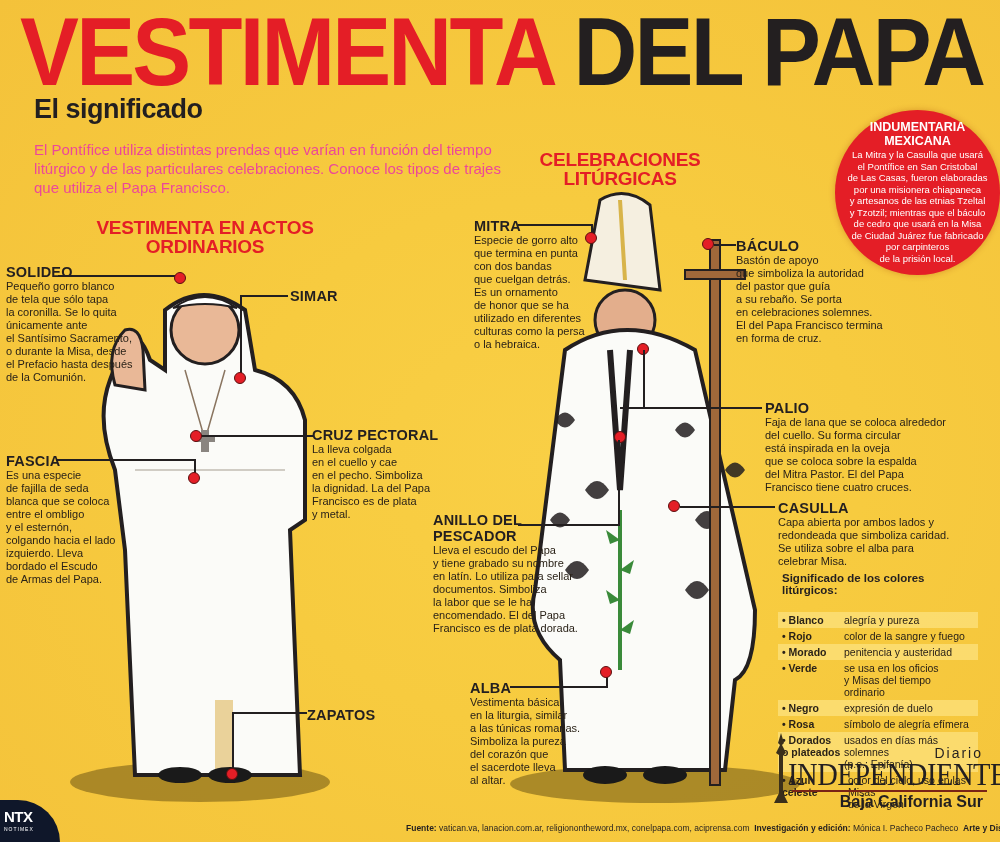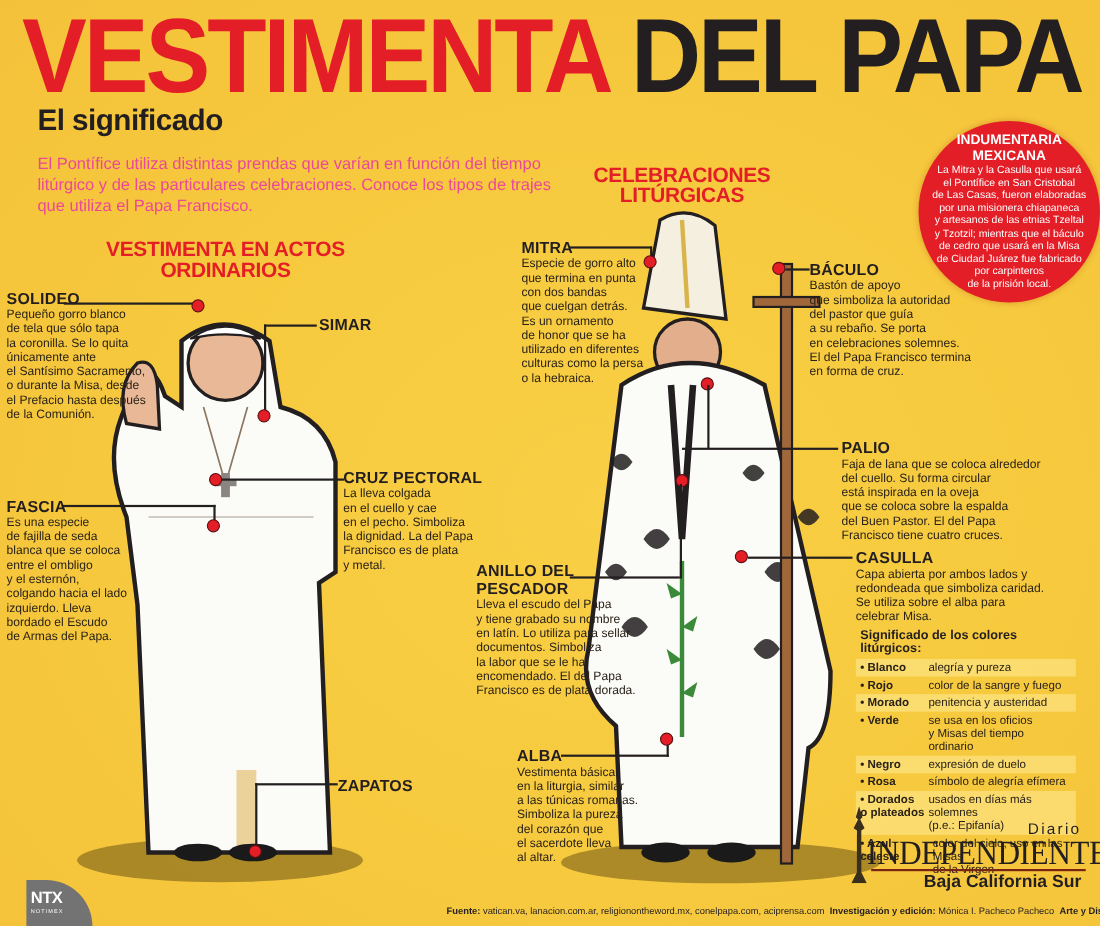--- a/index.html
+++ b/index.html
@@ -42,30 +42,30 @@
   .red-circle .body { font-size: 9.5px; line-height: 11.5px; white-space: pre-line; margin-top: 1px; }
   .leader { position: absolute; background: #231f20; }
   .dot { position: absolute; width: 12px; height: 12px; border-radius: 50%; background: #e41e26; border: 1.5px solid #5a1010; }
 
   
   .figure-pope1 { top: 270px; left: 95px; width: 215px; height: 515px; }
   .figure-pope2 { top: 190px; left: 525px; width: 260px; height: 600px; }
   .shadow { border-radius: 50%; background: rgba(110,85,20,0.55); }
 
   .colors-table { top: 572px; left: 778px; width: 200px; }
-  .colors-table .ttl { font-weight: 700; font-size: 11.5px; color: #231f20; margin-bottom: 3px; padding-left: 4px; }
+  .colors-table .ttl { font-weight: 700; font-size: 11.5px; color: #231f20; margin-bottom: 16px; padding-left: 4px; }
   .crow { display: flex; font-size: 10.5px; line-height: 12px; padding: 2px 4px; }
   .crow:nth-child(odd) { background: rgba(255,235,150,0.55); }
   .crow .c1 { width: 62px; font-weight: 700; flex-shrink: 0; white-space: pre-line; }
   .crow .c2 { flex: 1; white-space: pre-line; }
 
   .footer { top: 823px; left: 406px; font-size: 8.5px; color: #231f20; white-space: nowrap; }
   .footer b { font-weight: 700; }
 
-  .ntx { top: 800px; left: 0px; width: 60px; height: 42px; background: #737373; border-top-right-radius: 42px; margin-left: 24px; }
+  .ntx { top: 800px; left: 0px; width: 60px; height: 42px; background: #0f172a; border-top-right-radius: 42px; }
   .ntx .t { position: absolute; left: 4px; top: 8px; color: #fff; font-weight: 700; font-size: 15px; letter-spacing: -0.5px; }
   .ntx .s { position: absolute; left: 4px; top: 26px; color: #fff; font-size: 5px; letter-spacing: 1px; }
 
   .paper { top: 745px; left: 770px; width: 225px; height: 60px; }
   .paper .diario { position: absolute; right: 12px; top: 0px; font-size: 14px; letter-spacing: 2px; color: #231f20; }
   .paper .indep { position: absolute; left: 18px; top: 12px; font-family: "Liberation Serif", serif; font-size: 31px; color: #231f20; letter-spacing: -0.5px; transform: scaleX(0.92); transform-origin: left top; white-space: nowrap; }
   .paper .rule { position: absolute; left: 22px; top: 45px; width: 195px; height: 2px; background: #7a2415; }
   .paper .bcs { position: absolute; right: 12px; top: 48px; font-size: 16px; font-weight: 700; color: #231f20; }
 </style>
 </head>
@@ -232,21 +232,21 @@
 en celebraciones solemnes.
 El del Papa Francisco termina
 en forma de cruz.</div>
 </div>
 <div class="abs label-block" style="top:400px;left:765px;width:200px;">
   <div class="head">PALIO</div>
   <div class="body">Faja de lana que se coloca alrededor
 del cuello. Su forma circular
 está inspirada en la oveja
 que se coloca sobre la espalda
-del Buen Pastor. El del Papa
+del Mitra Pastor. El del Papa
 Francisco tiene cuatro cruces.</div>
 </div>
 <div class="abs label-block" style="top:500px;left:778px;width:200px;">
   <div class="head">CASULLA</div>
   <div class="body">Capa abierta por ambos lados y
 redondeada que simboliza caridad.
 Se utiliza sobre el alba para
 celebrar Misa.</div>
 </div>
 <div class="abs label-block" style="top:512px;left:433px;width:145px;">

